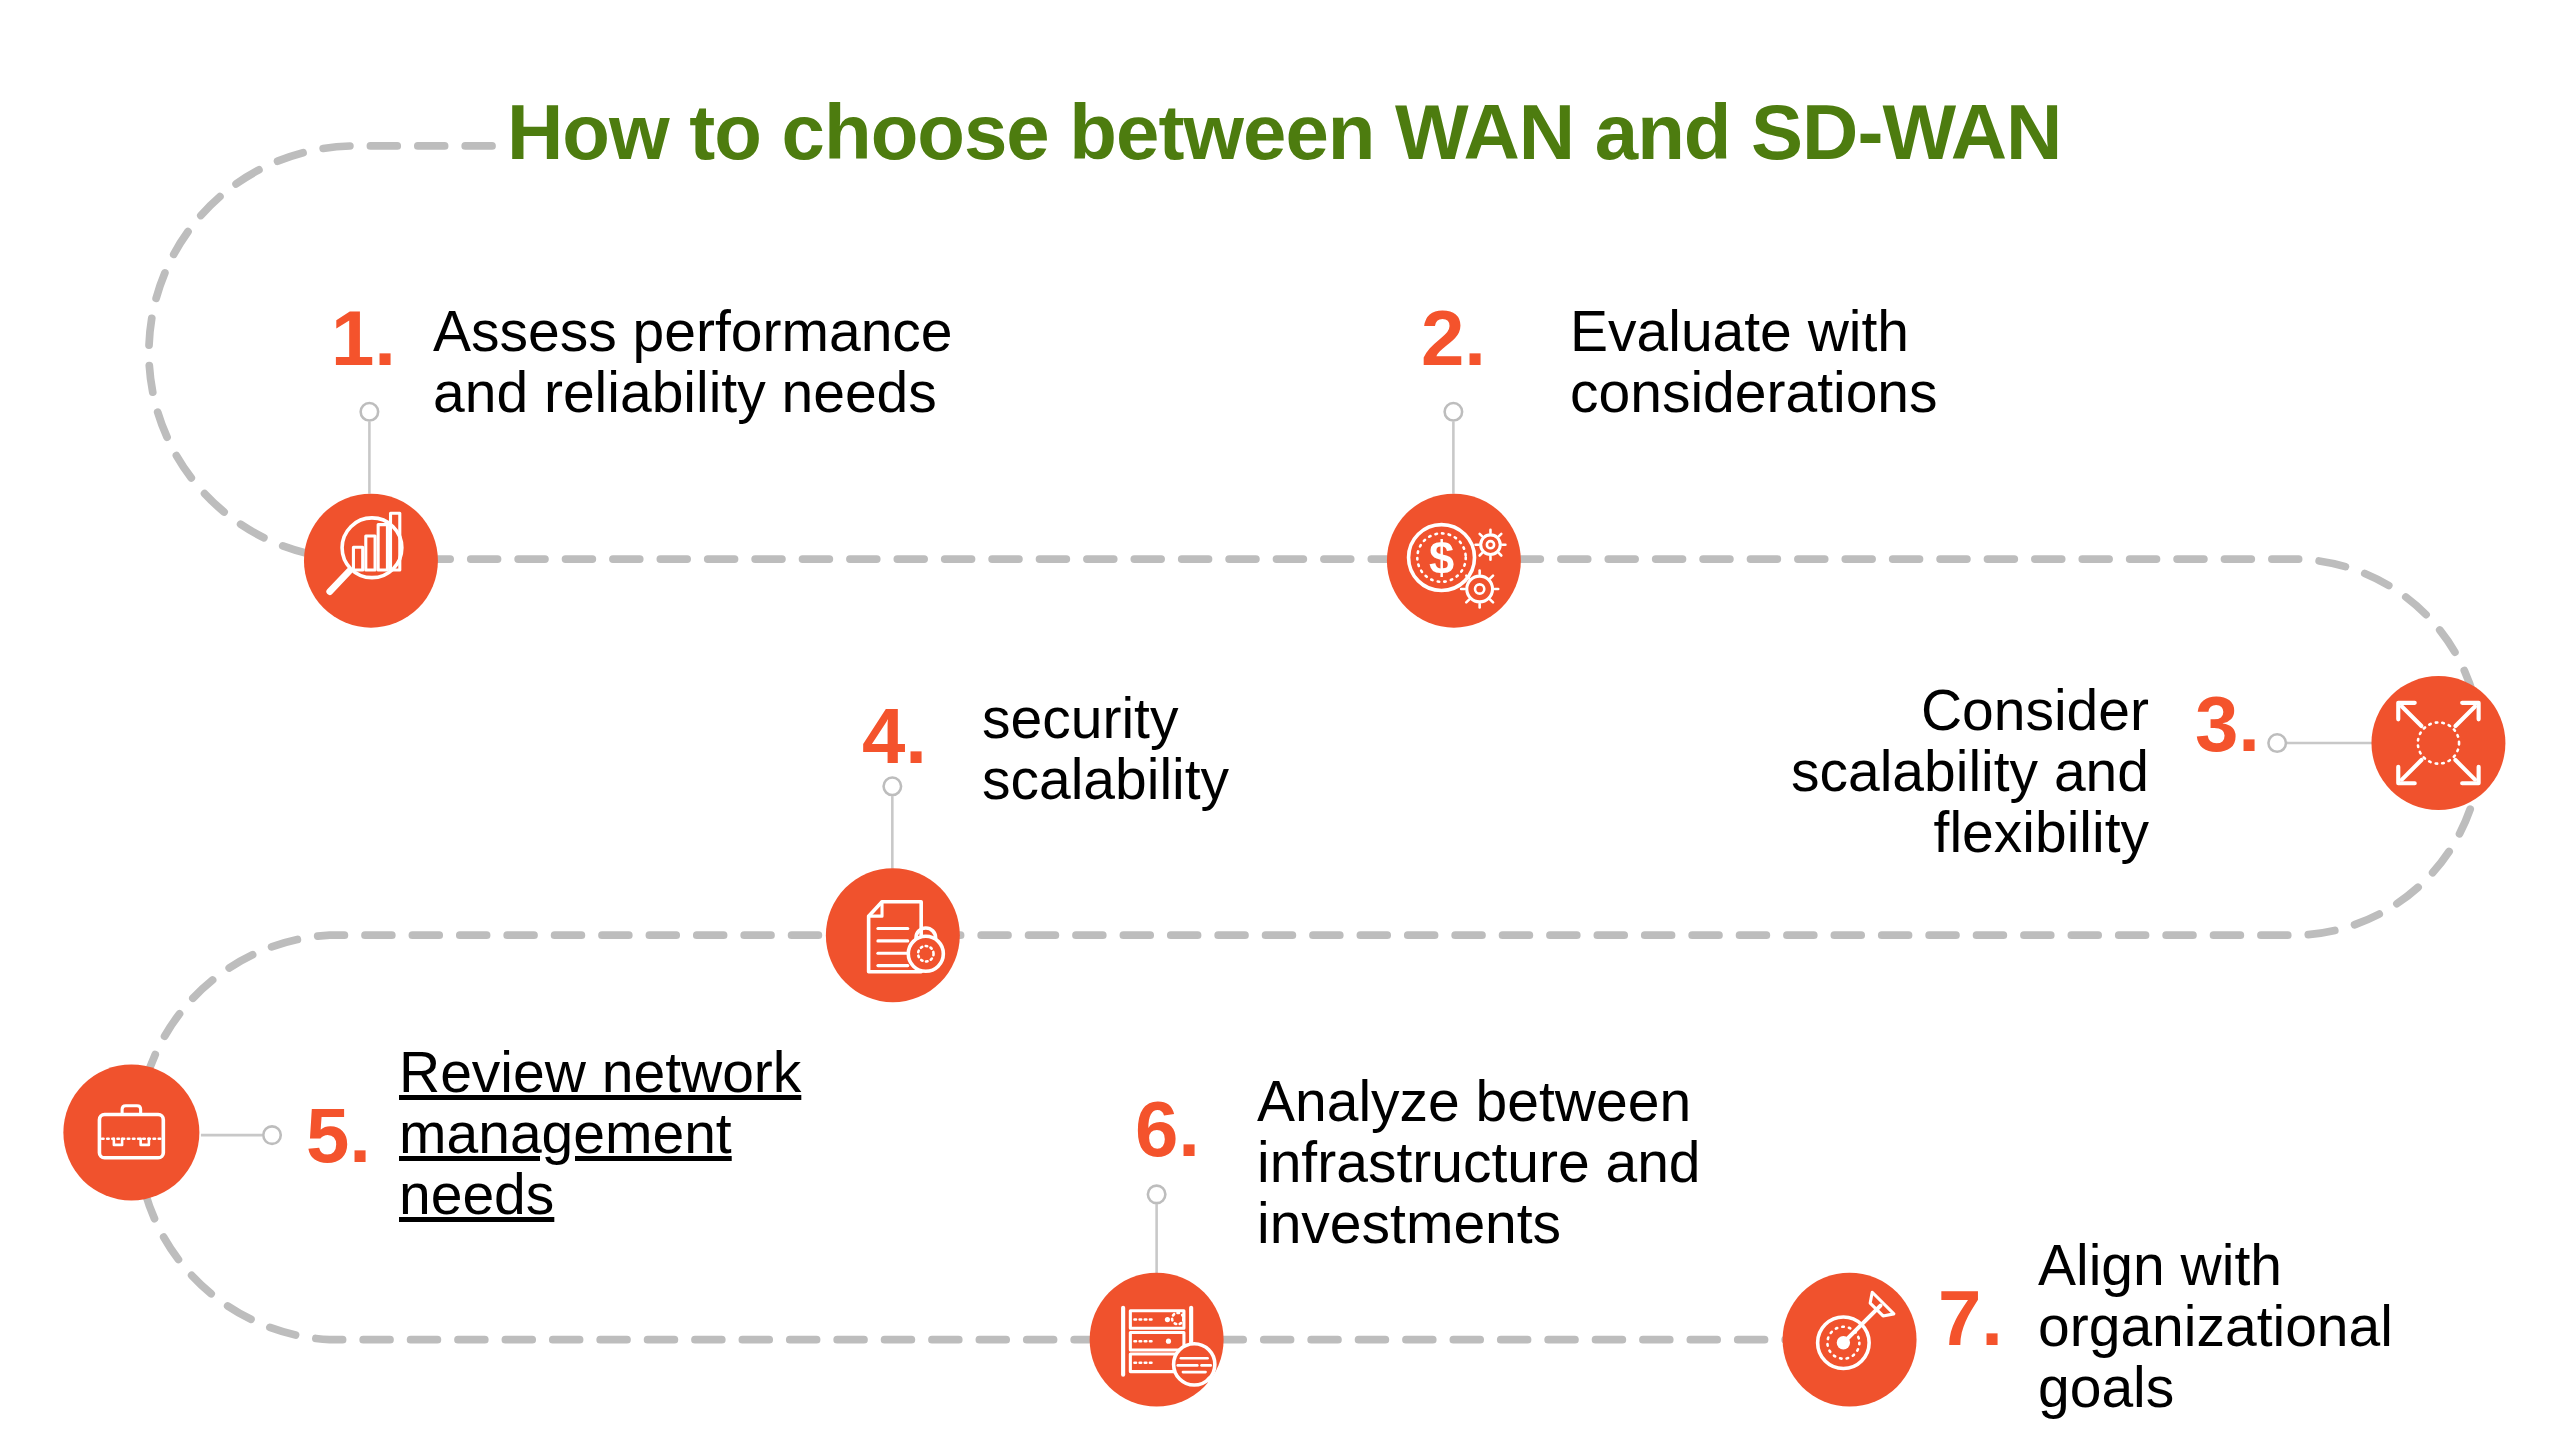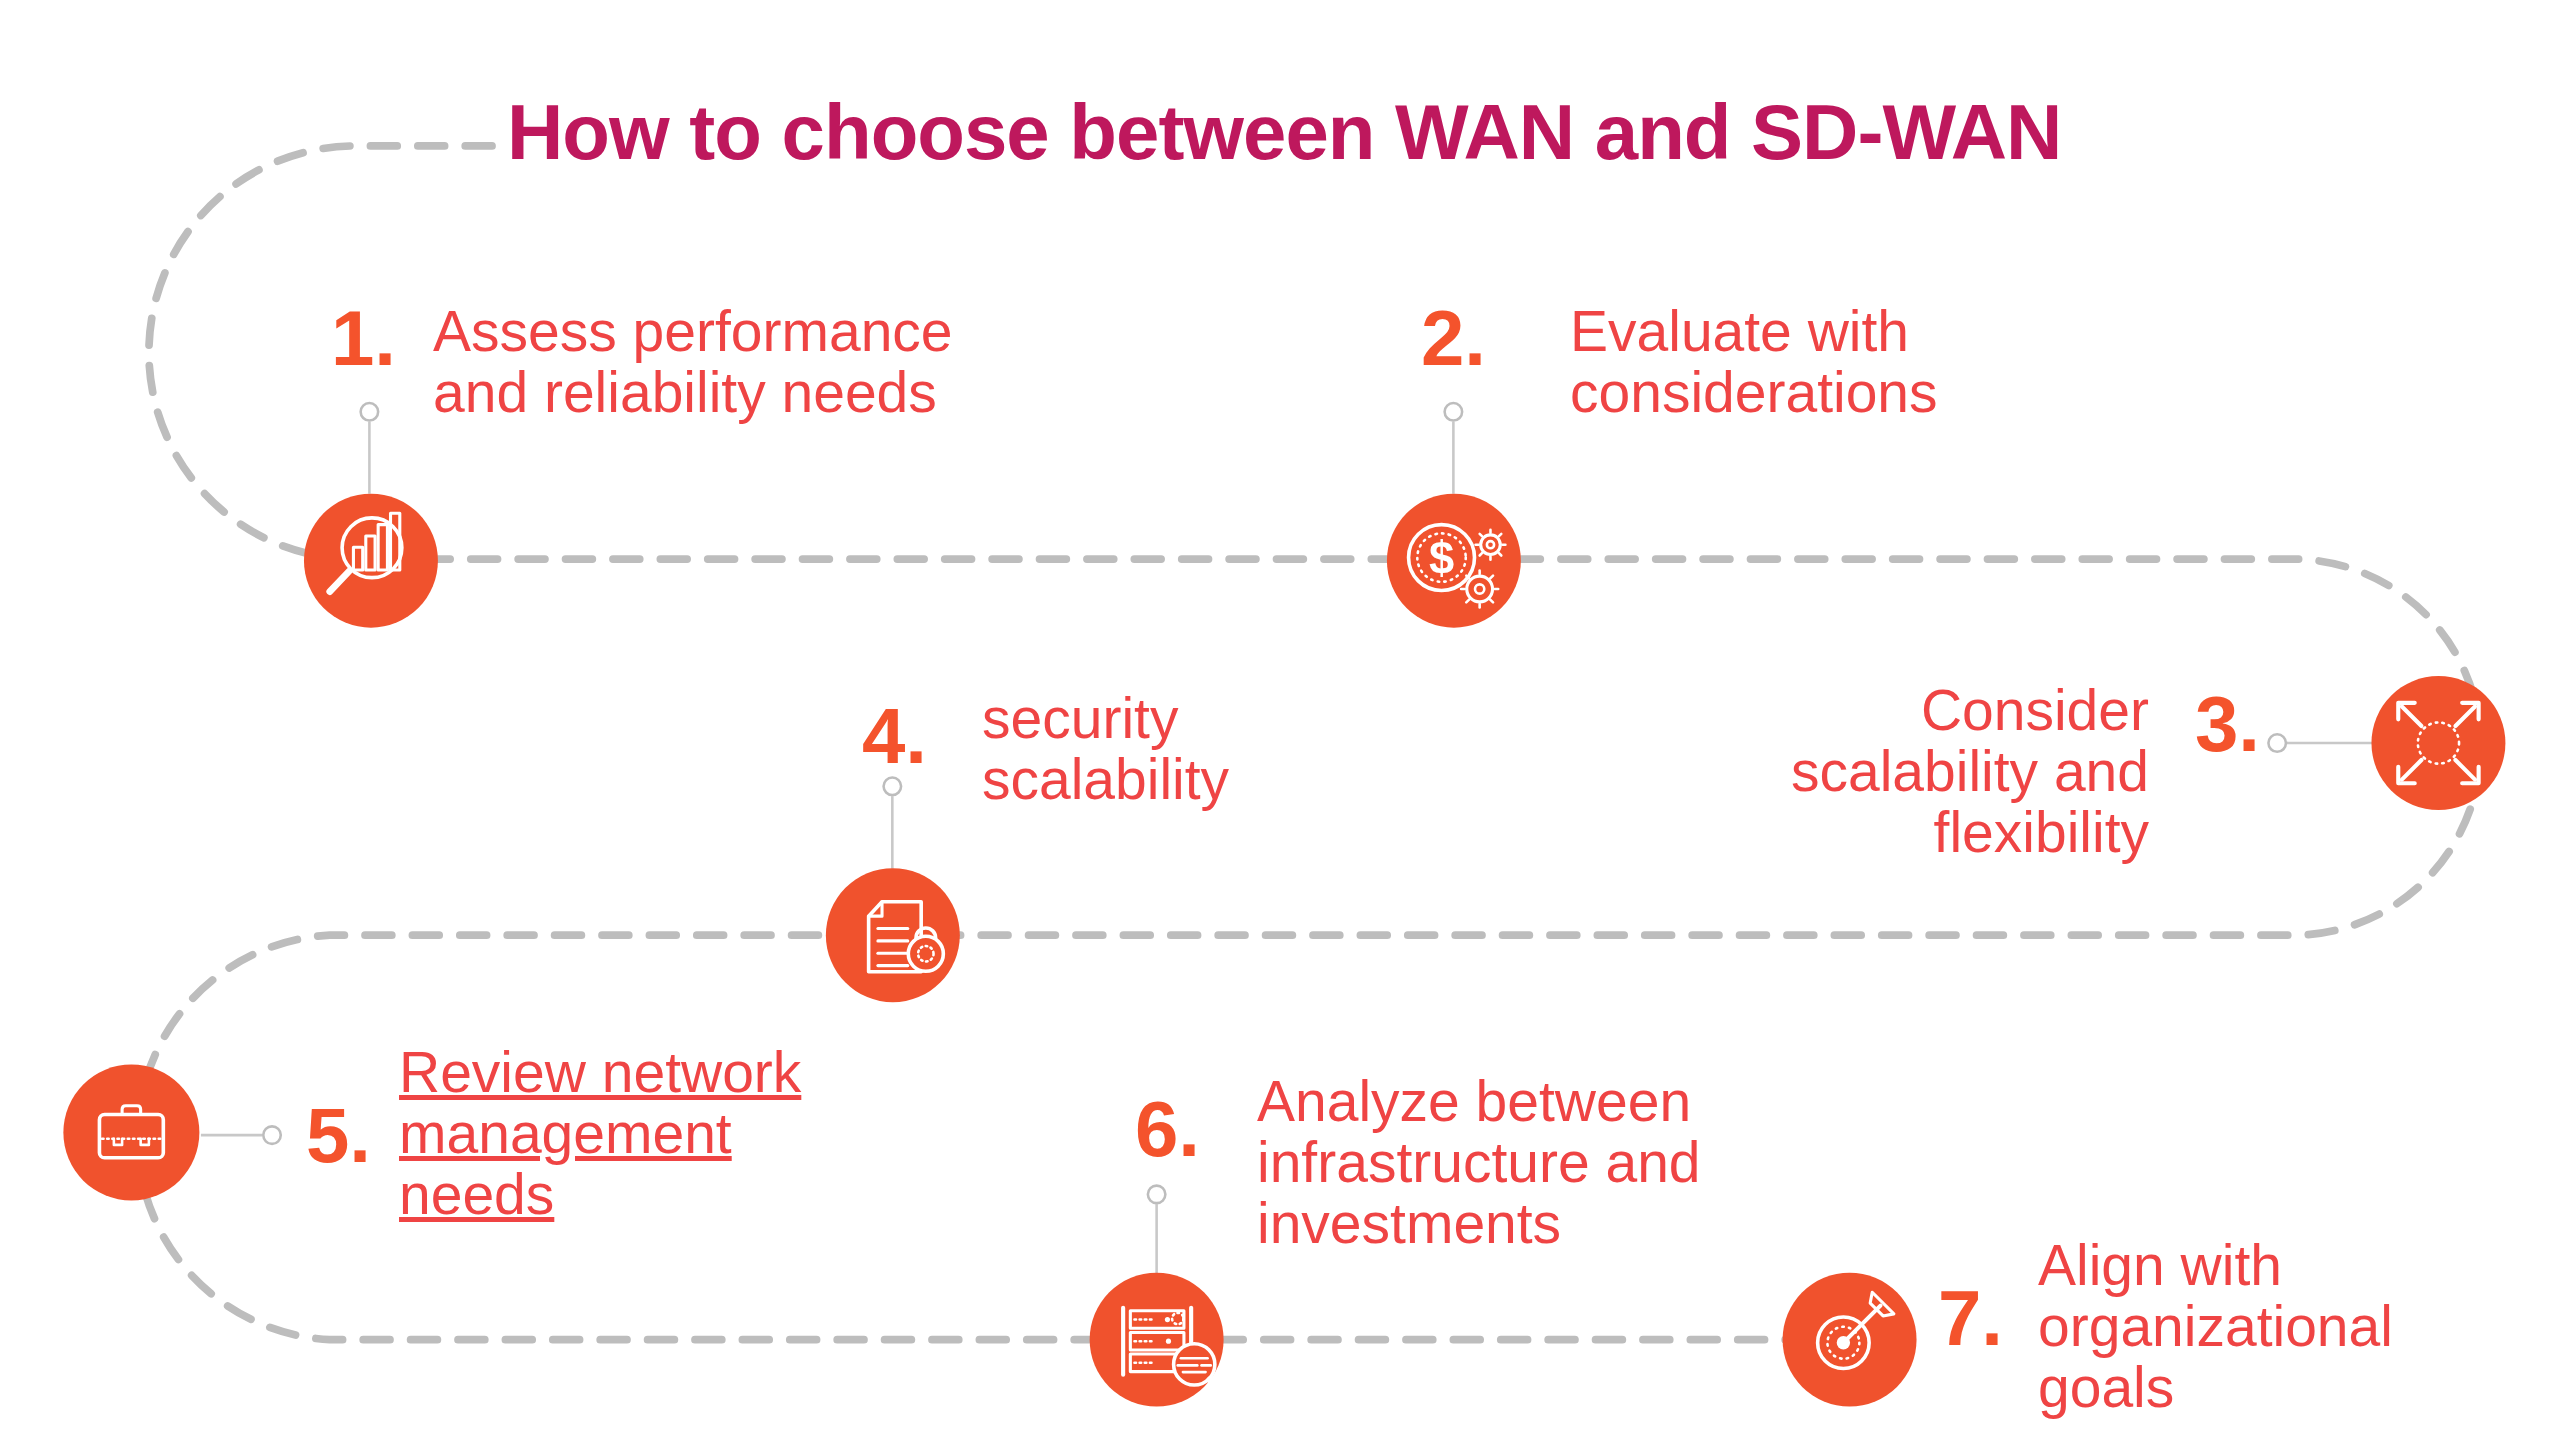--- a/index.html
+++ b/index.html
@@ -1,23 +1,23 @@
 <!DOCTYPE html>
 <html style="font-size:8.2px"><head>
 <meta charset="utf-8">
 <style>
   html,body{margin:0;padding:0;background:#ffffff;}
   .canvas{position:relative;width:2576px;height:1449px;background:#ffffff;
           font-family:"Liberation Sans",sans-serif;overflow:hidden;}
   .layer{position:absolute;left:0;top:0;width:2576px;height:1449px;}
   .title{position:absolute;left:507px;top:87px;font-size:78px;font-weight:700;
-         color:#be185d;letter-spacing:-1px;white-space:nowrap;}
+         color:#4d7c0f;letter-spacing:-1px;white-space:nowrap;}
   .step-num{position:absolute;font-size:78px;font-weight:700;color:#F4532C;
             text-align:right;width:113px;line-height:1;white-space:nowrap;}
-  .step-text{position:absolute;font-size:57px;font-weight:500;color:#ef4444;
+  .step-text{position:absolute;font-size:57px;font-weight:500;color:#000000;
              line-height:61px;white-space:nowrap;}
   .step-text.right{text-align:right;}
   
   .flow{fill:none;stroke:#BDBDBD;stroke-width:15;stroke-linecap:round;
         stroke-dasharray:52 40;}
   .conn-line{stroke:#C8C8C8;stroke-width:5;fill:none;}
   .conn-dot{fill:#ffffff;stroke:#BDBDBD;stroke-width:5;}
   .disc{fill:#F0522D;stroke:none;}
   .g7{fill:none;stroke:#ffffff;stroke-width:7;stroke-linecap:round;stroke-linejoin:round;}
   .g6{fill:none;stroke:#ffffff;stroke-width:6;stroke-linecap:round;stroke-linejoin:round;}

